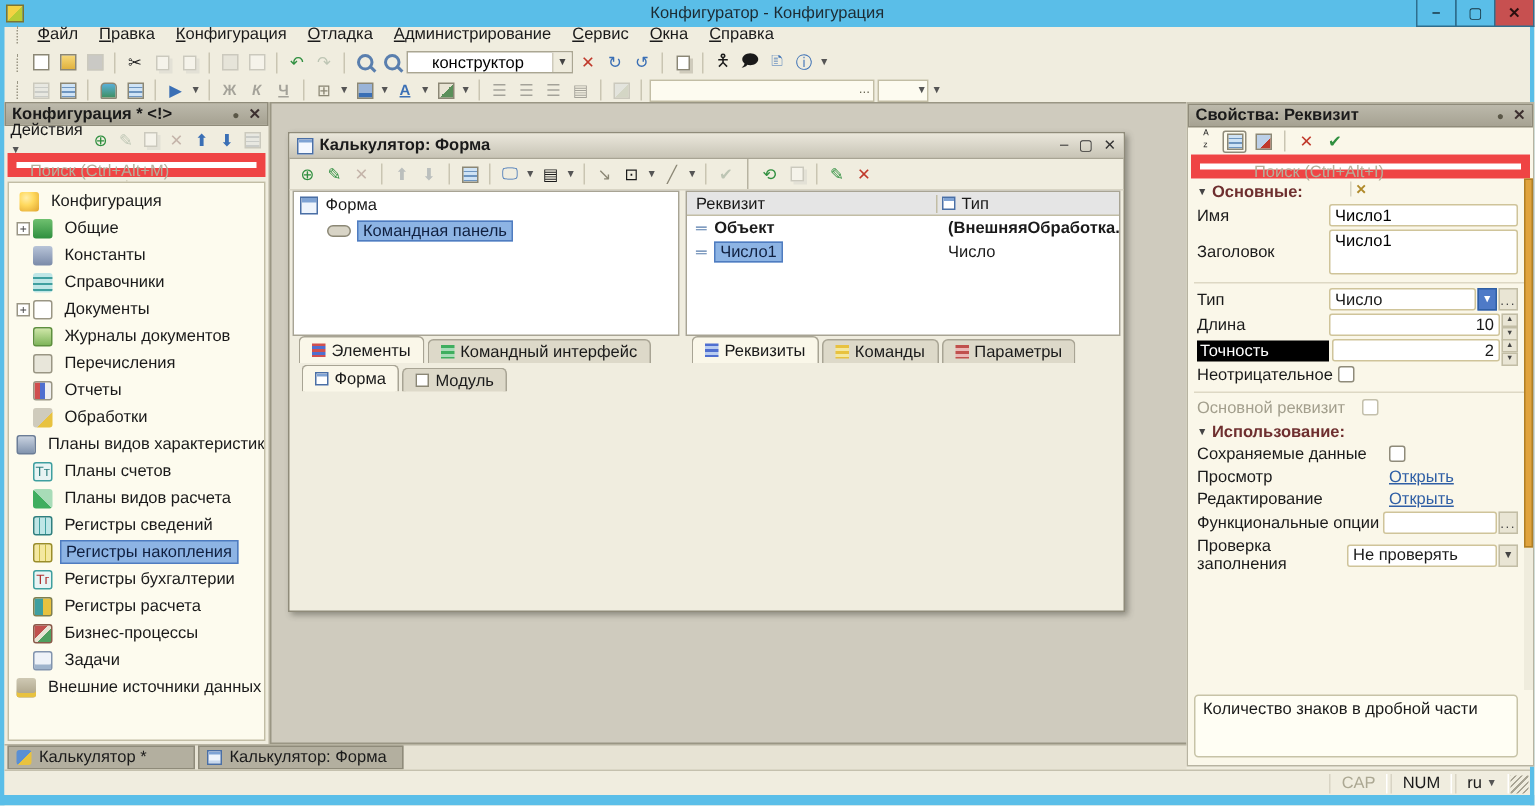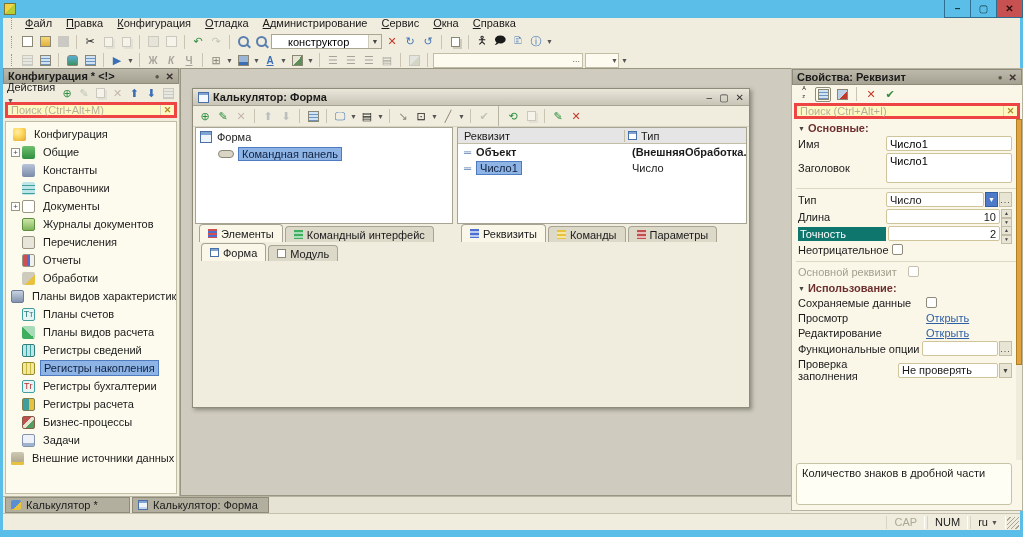--- a/index.html
+++ b/index.html
@@ -59,22 +59,22 @@
   .longfield .dots { margin-left:auto; font-size:9px; color:#6b6856; padding:0 2px; }
   .smallsel { width:34px; height:15px; background:#fdfbf0; border:1px solid #c2bda5; display:flex; align-items:center; }
   .smallsel .drop { margin-left:auto; }
 
   
   .panel-hdr { height:16px; background:linear-gradient(#bcb9ab,#a6a292); display:flex; align-items:center;
                padding:0 4px; font-weight:bold; border:1px solid #8f8b7a; }
   .panel-hdr .pin { margin-left:auto; font-size:8px; color:#5a5747; }
   .panel-hdr .x { margin-left:6px; font-weight:bold; font-size:10px; color:#3c2f2f; }
   .mini-toolbar { height:18px; display:flex; align-items:center; gap:3px; padding:0 4px; }
-  .searchrow { display:flex; align-items:center; height:16px; margin:0 2px; background:#fef9c3;
-               border:3px solid #ef4444; }
+  .searchrow { display:flex; align-items:center; height:16px; margin:0 2px; background:#ffffff;
+               border:6px solid #ef4444;flex-direction:column; }
   .searchrow input { flex:1; border:none; outline:none; background:transparent; font-family:inherit;
                      font-size:11px; padding:0 3px; color:#333; }
   .searchrow input::placeholder { color:#b4b09c; }
   .searchrow .xbtn { width:14px; text-align:center; color:#b08a2a; font-weight:bold; font-size:9px;
                      border-left:1px solid #d8d4c0; }
 
   
   .cfg-panel { position:absolute; left:0; top:68px; width:177px; height:428px; background:#f0eddf;
                border-right:1px solid #b7b3a1; }
   .cfg-tree { position:absolute; left:2px; right:2px; top:53px; bottom:2px; background:#fdfbee;
@@ -165,21 +165,21 @@
   .fw-bottomtabs { height:19px; display:flex; align-items:flex-end; padding-left:8px; gap:2px; }
 
   
   .props { position:absolute; left:788px; top:68px; width:232px; height:443px; background:#faf7e9;
            border:1px solid #b7b3a1; display:flex; flex-direction:column; }
   .props .scroll { position:absolute; right:0; top:50px; bottom:50px; width:6px; background:#efecdd; }
   .props .scroll .thumb { position:absolute; top:0; left:0; right:0; height:72%; background:#e0a33d;
                           border:1px solid #b07f25; }
   .prow { display:flex; align-items:center; min-height:15px; padding:1px 10px 1px 6px; }
   .prow .plab { width:88px; flex:none; }
-  .prow .plab.hl { background:#0f766e; color:#fff; padding:1px 2px; margin-right:2px; }
+  .prow .plab.hl { background:#000000; color:#fff; padding:1px 2px; margin-right:2px; }
   .prow .plab.dis { color:#a39f8d; }
   .pfield { flex:1; display:flex; align-items:center; background:#fff; border:1px solid #cfc49a;
             border-radius:2px; height:15px; padding:0 3px; }
   .pfield.tall { height:30px; align-items:flex-start; padding-top:1px; }
   .pfield .num { margin-left:auto; }
   .fbtn { width:13px; height:15px; flex:none; display:flex; align-items:center; justify-content:center;
           background:#e9e5d4; border:1px solid #c2bda5; font-size:7px; color:#444; margin-left:1px; }
   .fbtn.dots { font-size:9px; letter-spacing:1px; }
   .spin { width:11px; height:15px; flex:none; margin-left:1px; display:flex; flex-direction:column; }
   .spin span { flex:1; font-size:5px; line-height:7px; text-align:center; background:#e9e5d4;
@@ -211,20 +211,21 @@
   .sb-grip { position:absolute; right:1px; bottom:1px; width:12px; height:12px;
              background:repeating-linear-gradient(135deg,transparent 0 2px,#a8a494 2px 3px); }
 </style>
 </head>
 <body>
 
 <div id="app">
 
   <div class="titlebar">
     <span class="app-icon"></span>
+    <span class="title-text">Конфигуратор - Конфигурация</span>
     <span class="winbtns">
       <span class="winbtn">
           <span class="glyph-min"></span>
         </span>
       <span class="winbtn">
           <span class="glyph-max"></span>
         </span>
       <span class="winbtn close">
           <span class="glyph-x"></span>
         </span>

